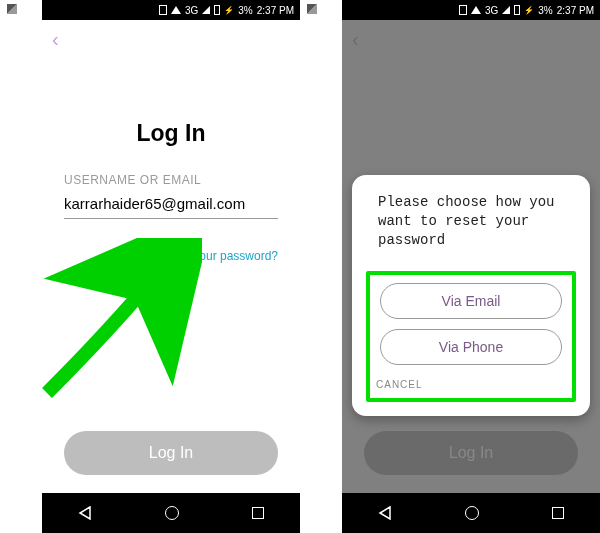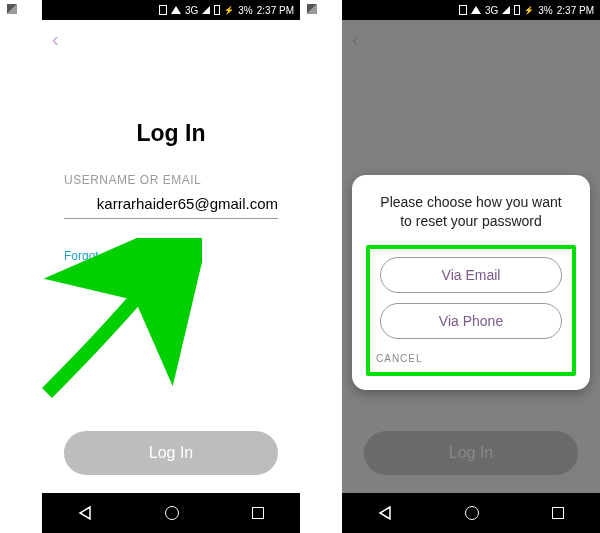--- a/index.html
+++ b/index.html
@@ -96,39 +96,38 @@
   .field-input {
     width: 100%;
     border: none;
     border-bottom: 1px solid #9a9a9a;
     font-size: 15px;
     padding: 4px 0 6px 0;
     outline: none;
     background: transparent;
     color: #000;
     font-family: inherit;
-    text-align: right;
   }
   .field-group { margin-bottom: 20px; }
   .cursor-line {
     border-bottom: 1px solid #9a9a9a;
     height: 24px;
     position: relative;
   }
   .cursor-line::before {
     content: "";
     position: absolute;
     left: 0;
     top: 2px;
     width: 1px;
     height: 16px;
     background: #000;
   }
   .forgot {
-    text-align: left;
+    text-align: right;
     color: #1fa3c4;
     font-size: 12px;
     margin-top: 10px;
   }
   .login-btn {
     margin-top: auto;
     margin-bottom: 18px;
     background: #bdbdbd;
     color: #fff;
     border: none;
@@ -171,26 +170,27 @@
     position: absolute;
     left: 10px;
     right: 10px;
     top: 155px;
     background: #fff;
     border-radius: 14px;
     padding: 18px 14px 14px 14px;
     box-shadow: 0 4px 12px rgba(0,0,0,0.3);
   }
   .modal-title {
-    text-align: center;
+    text-align: left;
     font-size: 14px;
     color: #222;
     padding: 0 12px;
-    margin-bottom: 14px;
+    margin-bottom: 21px;
     line-height: 1.35;
+    font-family: Liberation Mono, monospace;
   }
   .modal-buttons {
     border: 4px solid #00e000;
     border-radius: 2px;
     padding: 8px 6px 6px 6px;
   }
   .modal-btn {
     display: block;
     width: 96%;
     margin: 0 auto 10px auto;

